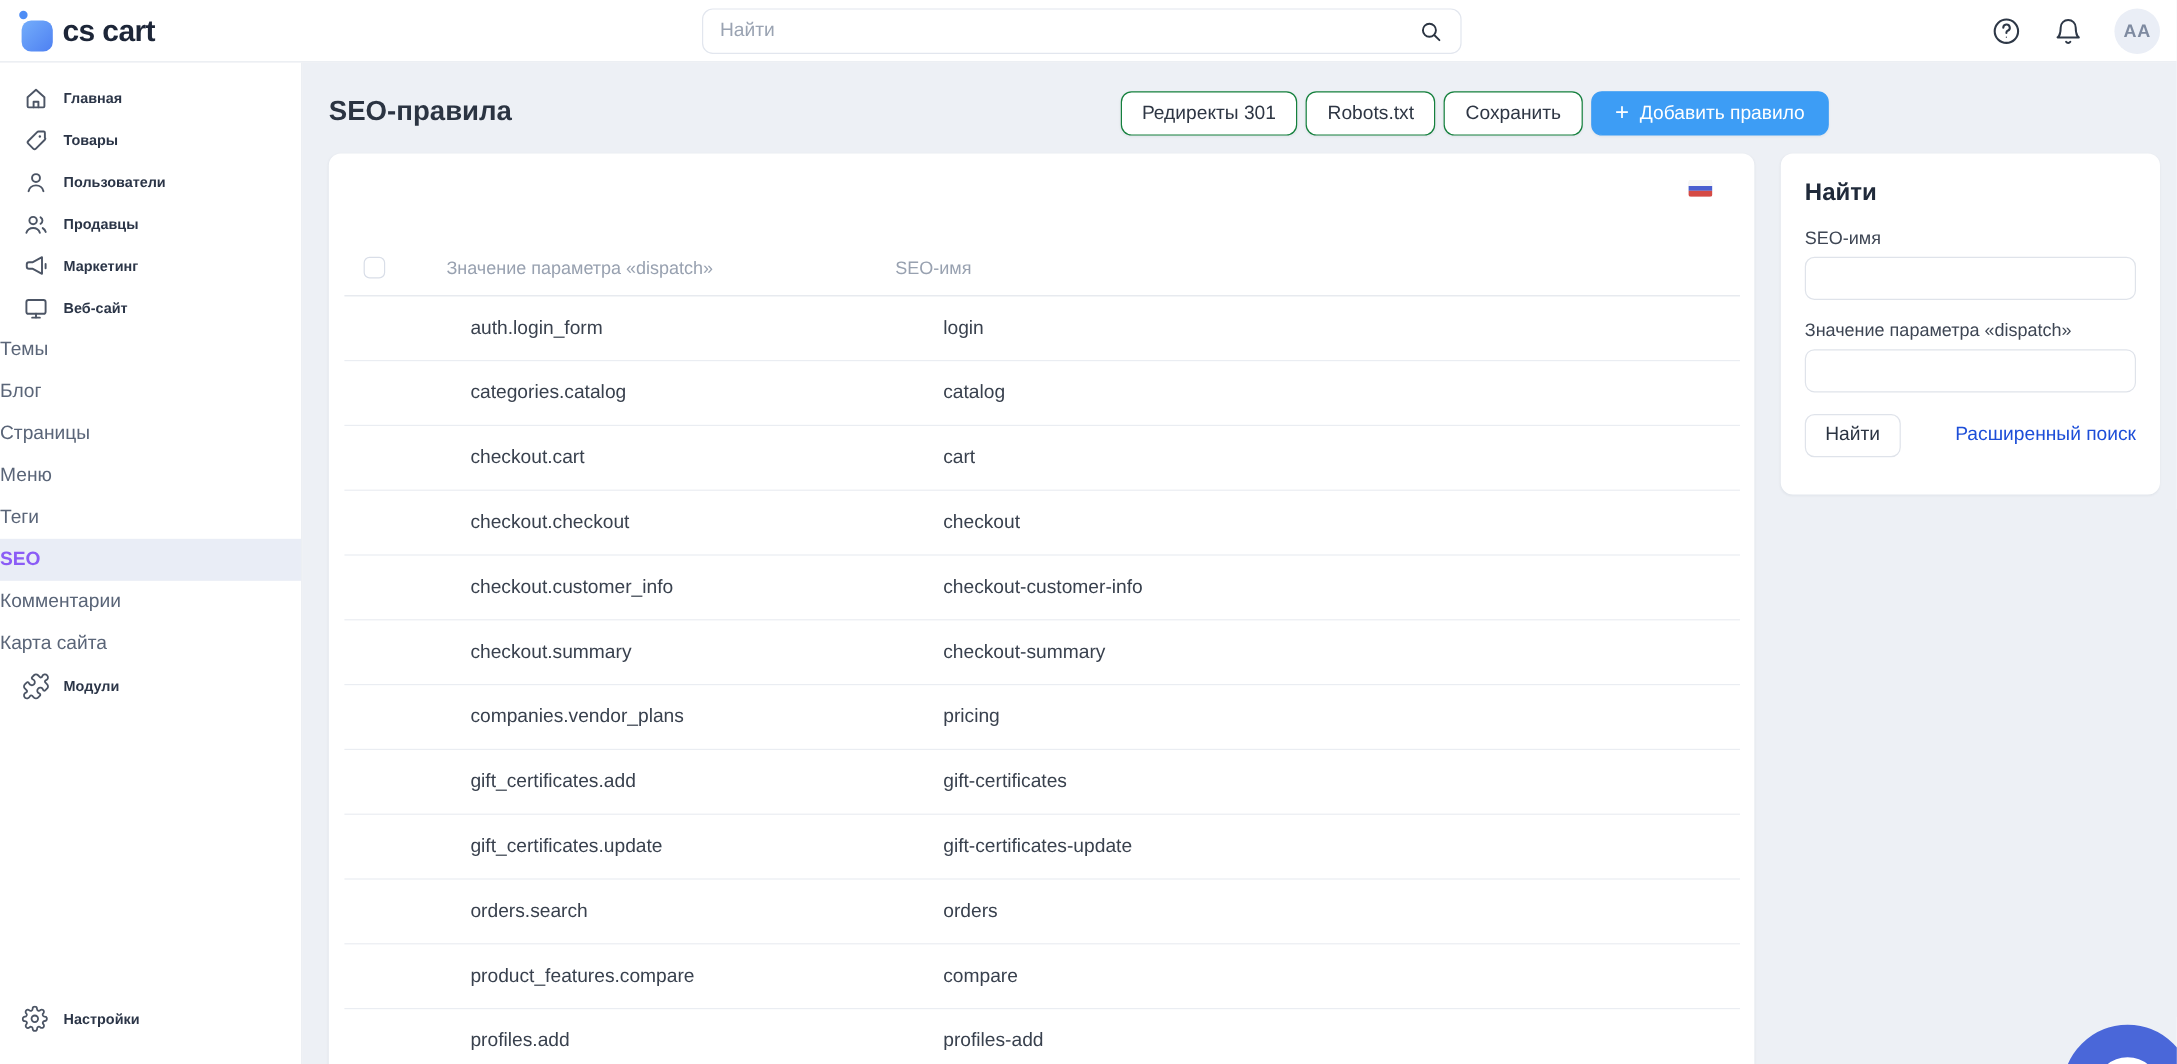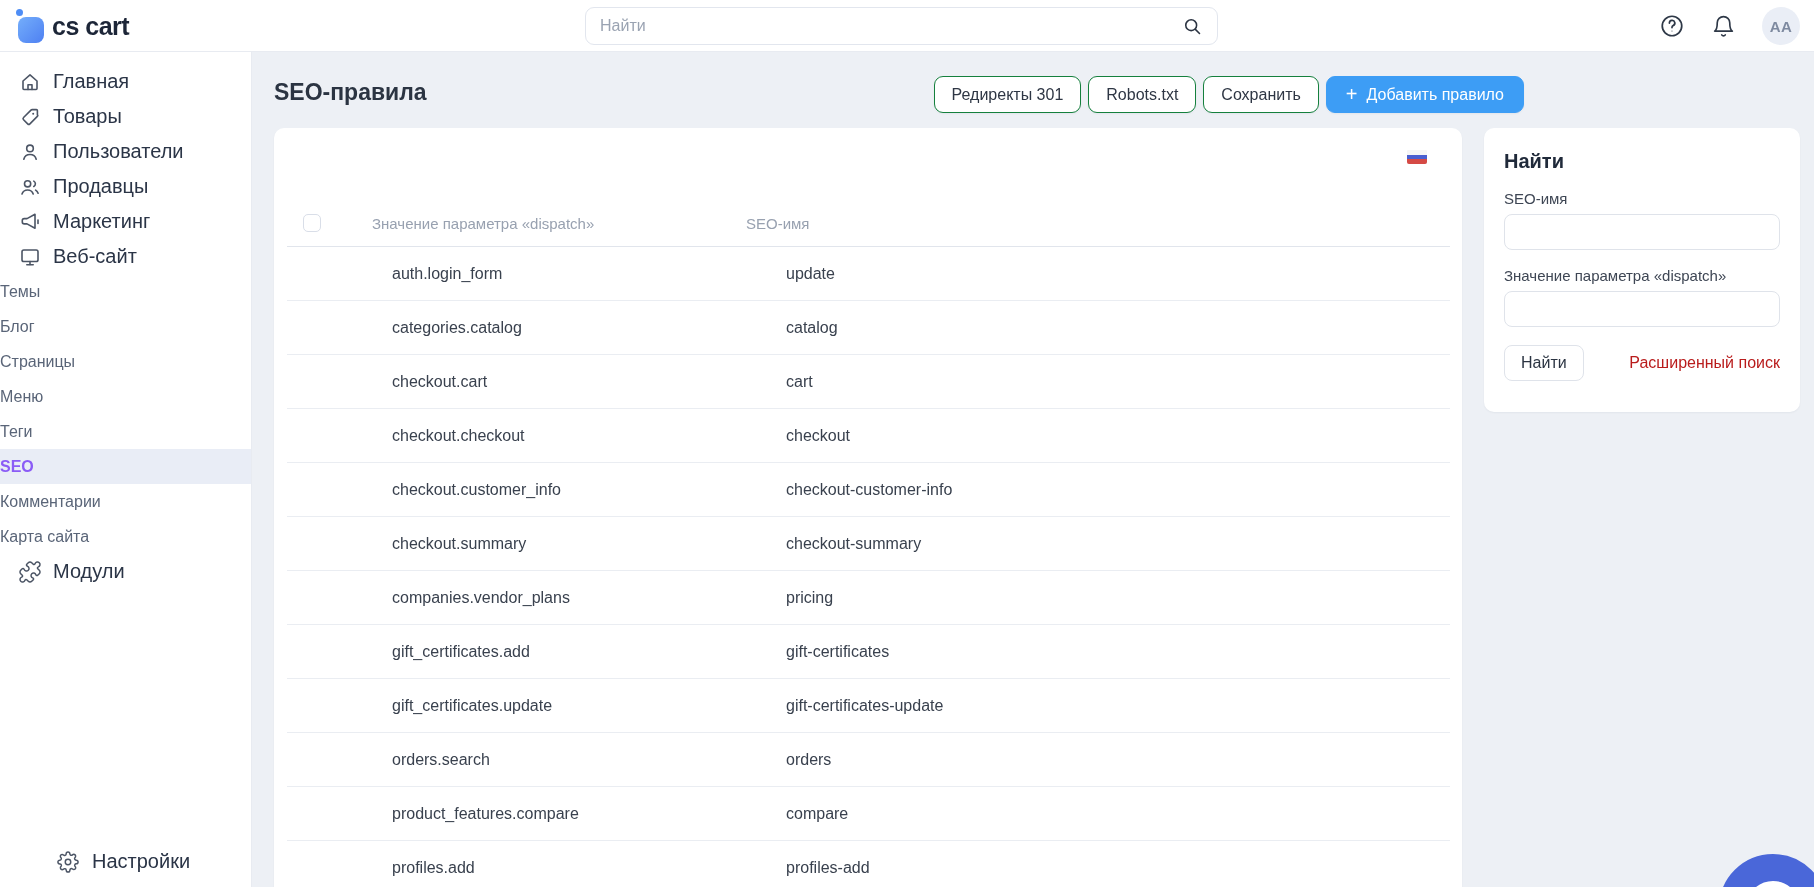--- a/index.html
+++ b/index.html
@@ -51,27 +51,27 @@
   
   .sidebar {
     position:absolute; top:52px; left:0; width:252px; height:835px;
     background:#ffffff; border-right:1px solid #e8ebf1; z-index:20;
     padding-top:12px;
   }
   .nav-item {
     height:35px; display:flex; align-items:center; cursor:pointer;
   }
   .nav-item .nico { width:24px; margin-left:18px; color:#4c5565; flex:0 0 24px; }
-  .nav-item .nlabel { margin-left:11px; font-size:20px; font-weight:400; color:#2b3547; }
+  .nav-item .nlabel { margin-left:11px; font-size:12px; font-weight:700; color:#2b3547; }
   .sub-item {
     height:35px; display:flex; align-items:center; cursor:pointer;
     font-size:16px; color:#5a6578;
   }
   .sub-item.active { background:#e9edf6; color:#8b5cf6; font-weight:700; }
-  .nav-settings { position:absolute; bottom:8px; left:0; width:100%;padding-left:39px; }
+  .nav-settings { position:absolute; bottom:21px; left:0; width:100%; }
 
   
   .main { position:absolute; left:252px; top:52px; width:1286px; height:835px; }
   .page-title { position:absolute; left:22px; top:27px; font-size:23px; font-weight:700; color:#2b3442; }
   .actions { position:absolute; right:14px; top:24px; display:flex; gap:7px; }
   .btn {
     height:37px; display:flex; align-items:center; justify-content:center;
     background:#fff; border:1px solid #15803d; border-radius:9px;
     font-size:16px; color:#2e3644; padding:0 17px; cursor:pointer;
     box-shadow:0 1px 2px rgba(25,39,62,0.05); white-space:nowrap;text-align:center;
@@ -116,21 +116,21 @@
   .sp-label { font-size:15px; color:#3e4654; margin-top:17px; margin-bottom:7px; }
   .sp-input {
     width:100%; height:36px; border:1px solid #dfe3ea; border-radius:8px;
     font-family:"Liberation Sans",sans-serif; font-size:15px; color:#39414e; padding:0 10px; outline:none;
   }
   .sp-footer { margin-top:18px; display:flex; align-items:center; justify-content:space-between; }
   .sp-find {
     height:36px; padding:0 16px; background:#fff; border:1px solid #dfe3ea; border-radius:8px;
     font-size:16px; color:#2b3442; cursor:pointer; display:flex; align-items:center;
   }
-  .sp-adv { font-size:16px; color:#b91c1c; cursor:pointer; }
+  .sp-adv { font-size:16px; color:#1d4ed8; cursor:pointer; }
 
   
   .chat-ring {
     position:absolute; left:1719px; top:854px; width:108px; height:108px;
     border-radius:50%; border:27px solid #4a67d9; background:#fff; cursor:pointer; z-index:40;
   }
 </style>
 </head>
 <body>
 
@@ -292,21 +292,21 @@
         <div class="cb-cell">
           <div class="checkbox"></div>
         </div>
         <div class="c1">Значение параметра «dispatch»</div>
         <div class="c2">SEO-имя</div>
       </div>
       <div id="table-body">
   <div class="trow tbody-row">
     <div class="cb-cell"></div>
     <div class="c1">auth.login_form</div>
-    <div class="c2">update</div>
+    <div class="c2">login</div>
   </div>
 
   <div class="trow tbody-row">
     <div class="cb-cell"></div>
     <div class="c1">categories.catalog</div>
     <div class="c2">catalog</div>
   </div>
 
   <div class="trow tbody-row">
     <div class="cb-cell"></div>

